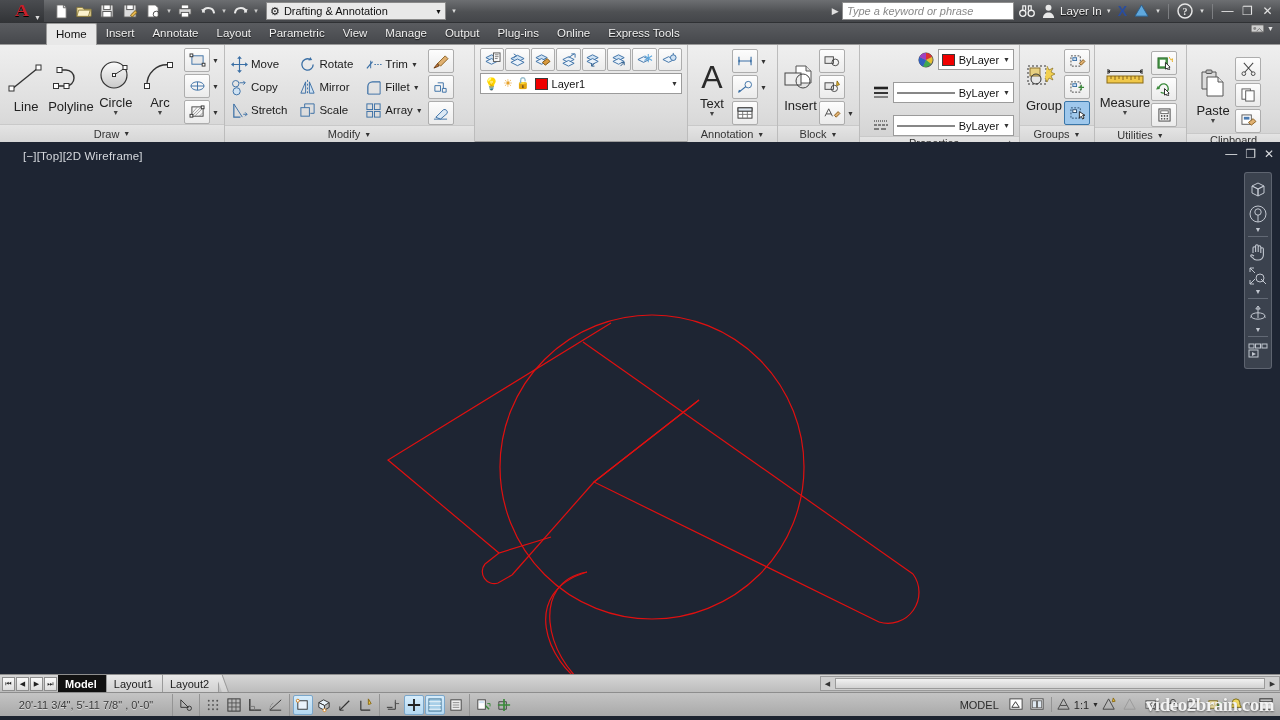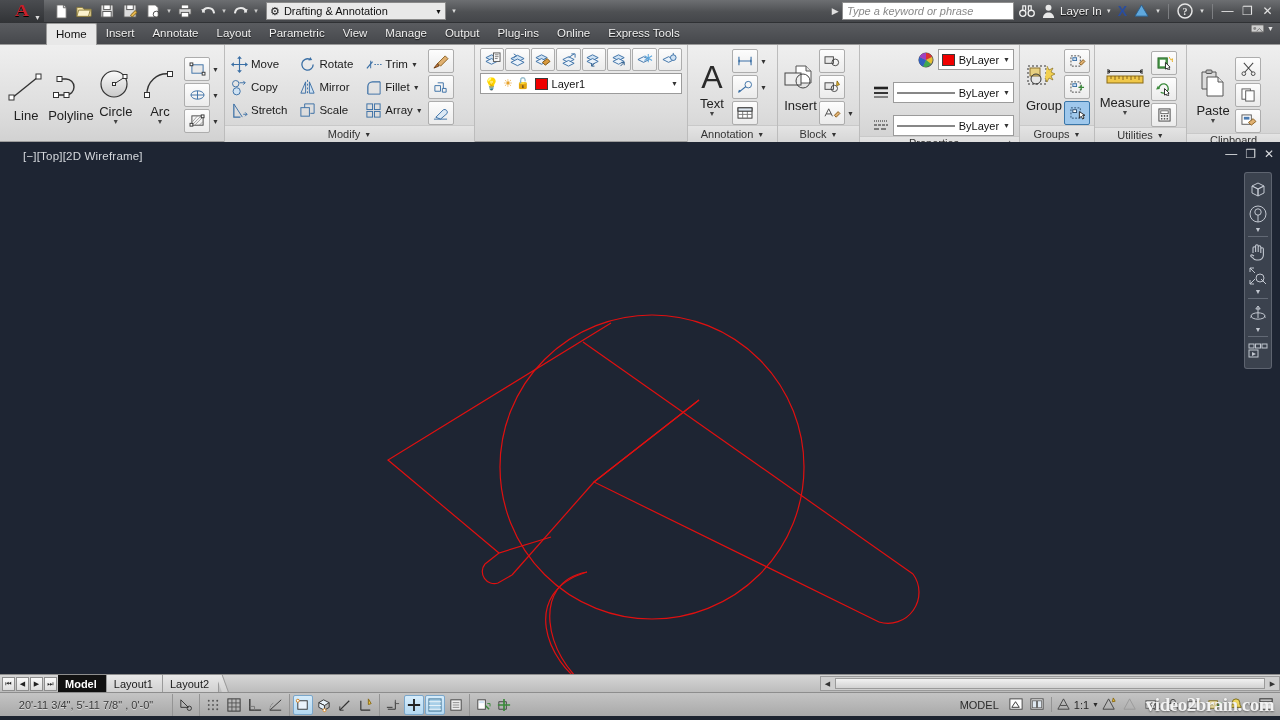--- a/index.html
+++ b/index.html
@@ -415,20 +415,24 @@
                 <rect x="3" y="2" width="12" height="10" fill="none" stroke="#444"></rect>
                 <path d="M3 9l6-7M3 12l10-10M6 12l9-9M11 12l4-4" stroke="#888" stroke-width=".8"></path>
                 <rect x="1" y="10" width="3" height="3" fill="#fff" stroke="#333"></rect>
                 <rect x="13" y="1" width="3" height="3" fill="#fff" stroke="#333"></rect>
               </svg>
           </div>
           <span class="tiny-ar">▼</span>
         </div>
       </div>
     </div>
+    <div class="panel-title">
+      <span>Draw</span>
+      <span class="ar">▼</span>
+    </div>
   </div>
 
   <div class="panel" style="width:250px">
     <div class="panel-body" style="align-items:center;padding-top:4px">
       <div class="smallcol">
         <div class="smallrow">
           <svg width="17" height="17" viewBox="0 0 18 18">
               <path d="M9 1v16M1 9h16" stroke="#3a6fa5" stroke-width="1.2"></path>
               <path d="M9 0l2.5 3h-5zM9 18l2.5-3h-5zM0 9l3-2.5v5zM18 9l-3-2.5v5z" fill="#3a6fa5"></path>
             </svg>

